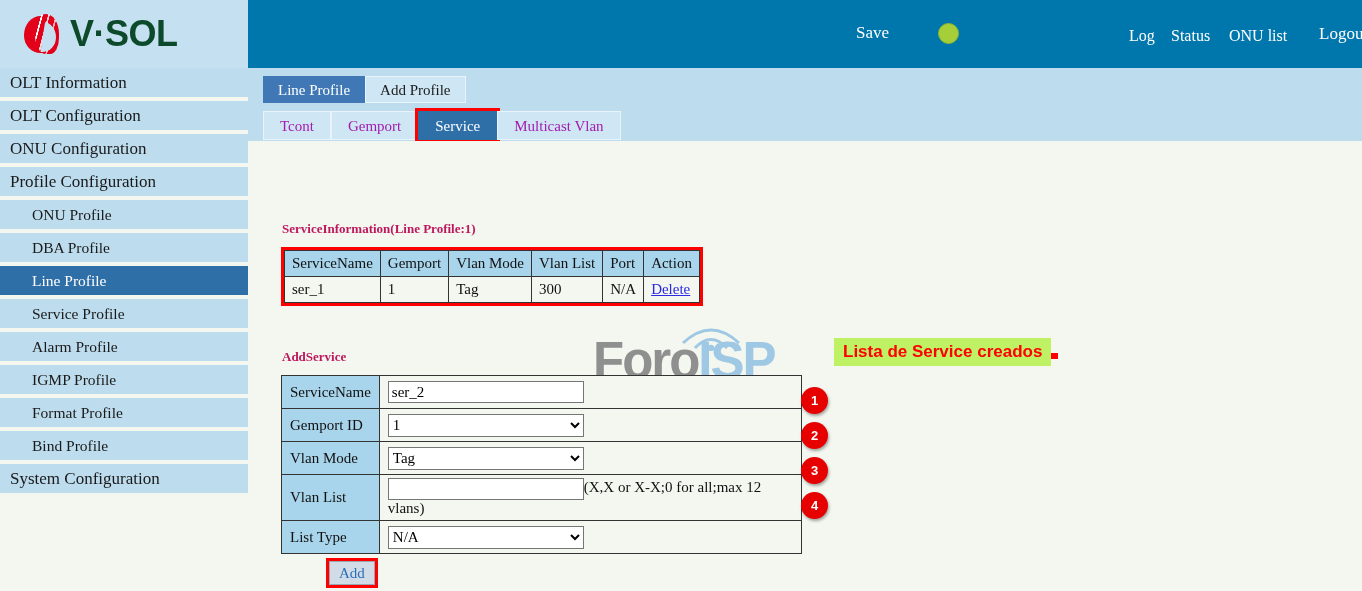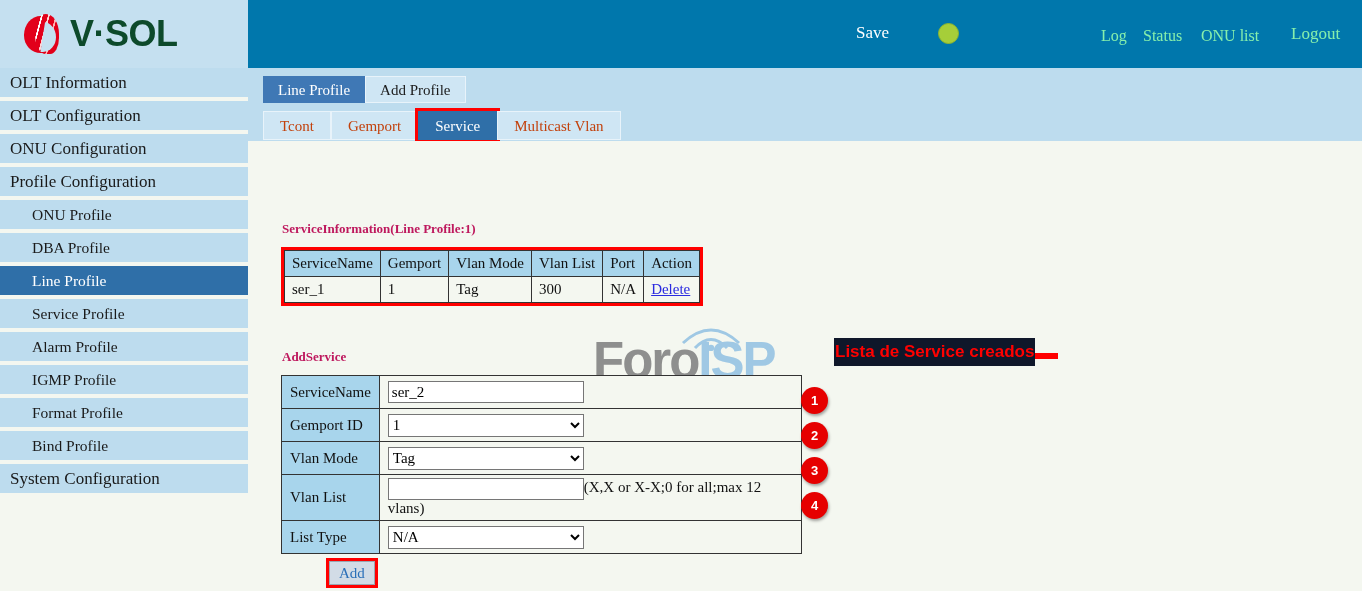--- a/index.html
+++ b/index.html
@@ -86,21 +86,21 @@
     color: #fff; font-size: 17px; cursor: pointer;
   }
   .hdr-dot {
     position: absolute; left: 690px; top: 23px;
     width: 21px; height: 21px; border-radius: 50%;
     background: #a6ce39;
     border: 1px solid #8fb62d;
   }
   .hdr-link {
     position: absolute; top: 27px;
-    color: #86efac; font-size: 16px; cursor: pointer; white-space: nowrap;
+    color: #ffffff; font-size: 16px; cursor: pointer; white-space: nowrap; margin-left: 28px;
   }
   .hdr-log    { left: 853px; }
   .hdr-status { left: 895px; }
   .hdr-onu    { left: 953px; }
   .hdr-logout { left: 1043px; top: 24px; font-size: 17px; }
 
   
   .content {
     position: absolute; left: 248px; top: 68px;
     width: 1114px; height: 523px;
@@ -124,21 +124,21 @@
   .tabrow2 {
     position: absolute; left: 15px; top: 43px;
     display: flex;
   }
   .tab2 {
     height: 29px; line-height: 29px;
     padding: 0 16px;
     font-size: 15px;
     background: #cfe6f4;
     border: 1px solid #e8f3fa;
-    color: #c2410c;
+    color: #a21caf;
     cursor: pointer;
     position: relative;
   }
   .tab2.active { background: #2f6fa8; color: #fff; border-color: #2f6fa8; }
   .tab2.annot::after {
     content: ""; position: absolute;
     left: -4px; top: -4px; right: -4px; bottom: -4px;
     border: 3px solid #ff0000;
     pointer-events: none;
   }
@@ -188,25 +188,25 @@
   }
   .arrow .head {
     position: absolute; left: 0; top: 0;
     width: 0; height: 0;
     border-top: 9px solid transparent;
     border-bottom: 9px solid transparent;
     border-right: 24px solid #ff0000;
   }
   .callout {
     position: absolute; left: 586px; top: 197px;
-    background: #0f172a;
+    background: #bef264;
     color: #ff0000;
     font-family: "Liberation Sans", sans-serif;
     font-weight: bold; font-size: 17px;
-    padding: 4px 1px;
+    padding: 4px 9px;
     white-space: nowrap;
   }
 
   
   .watermark {
     position: absolute; left: 345px; top: 194px;
     height: 52px;
     pointer-events: none;
     user-select: none;
   }

